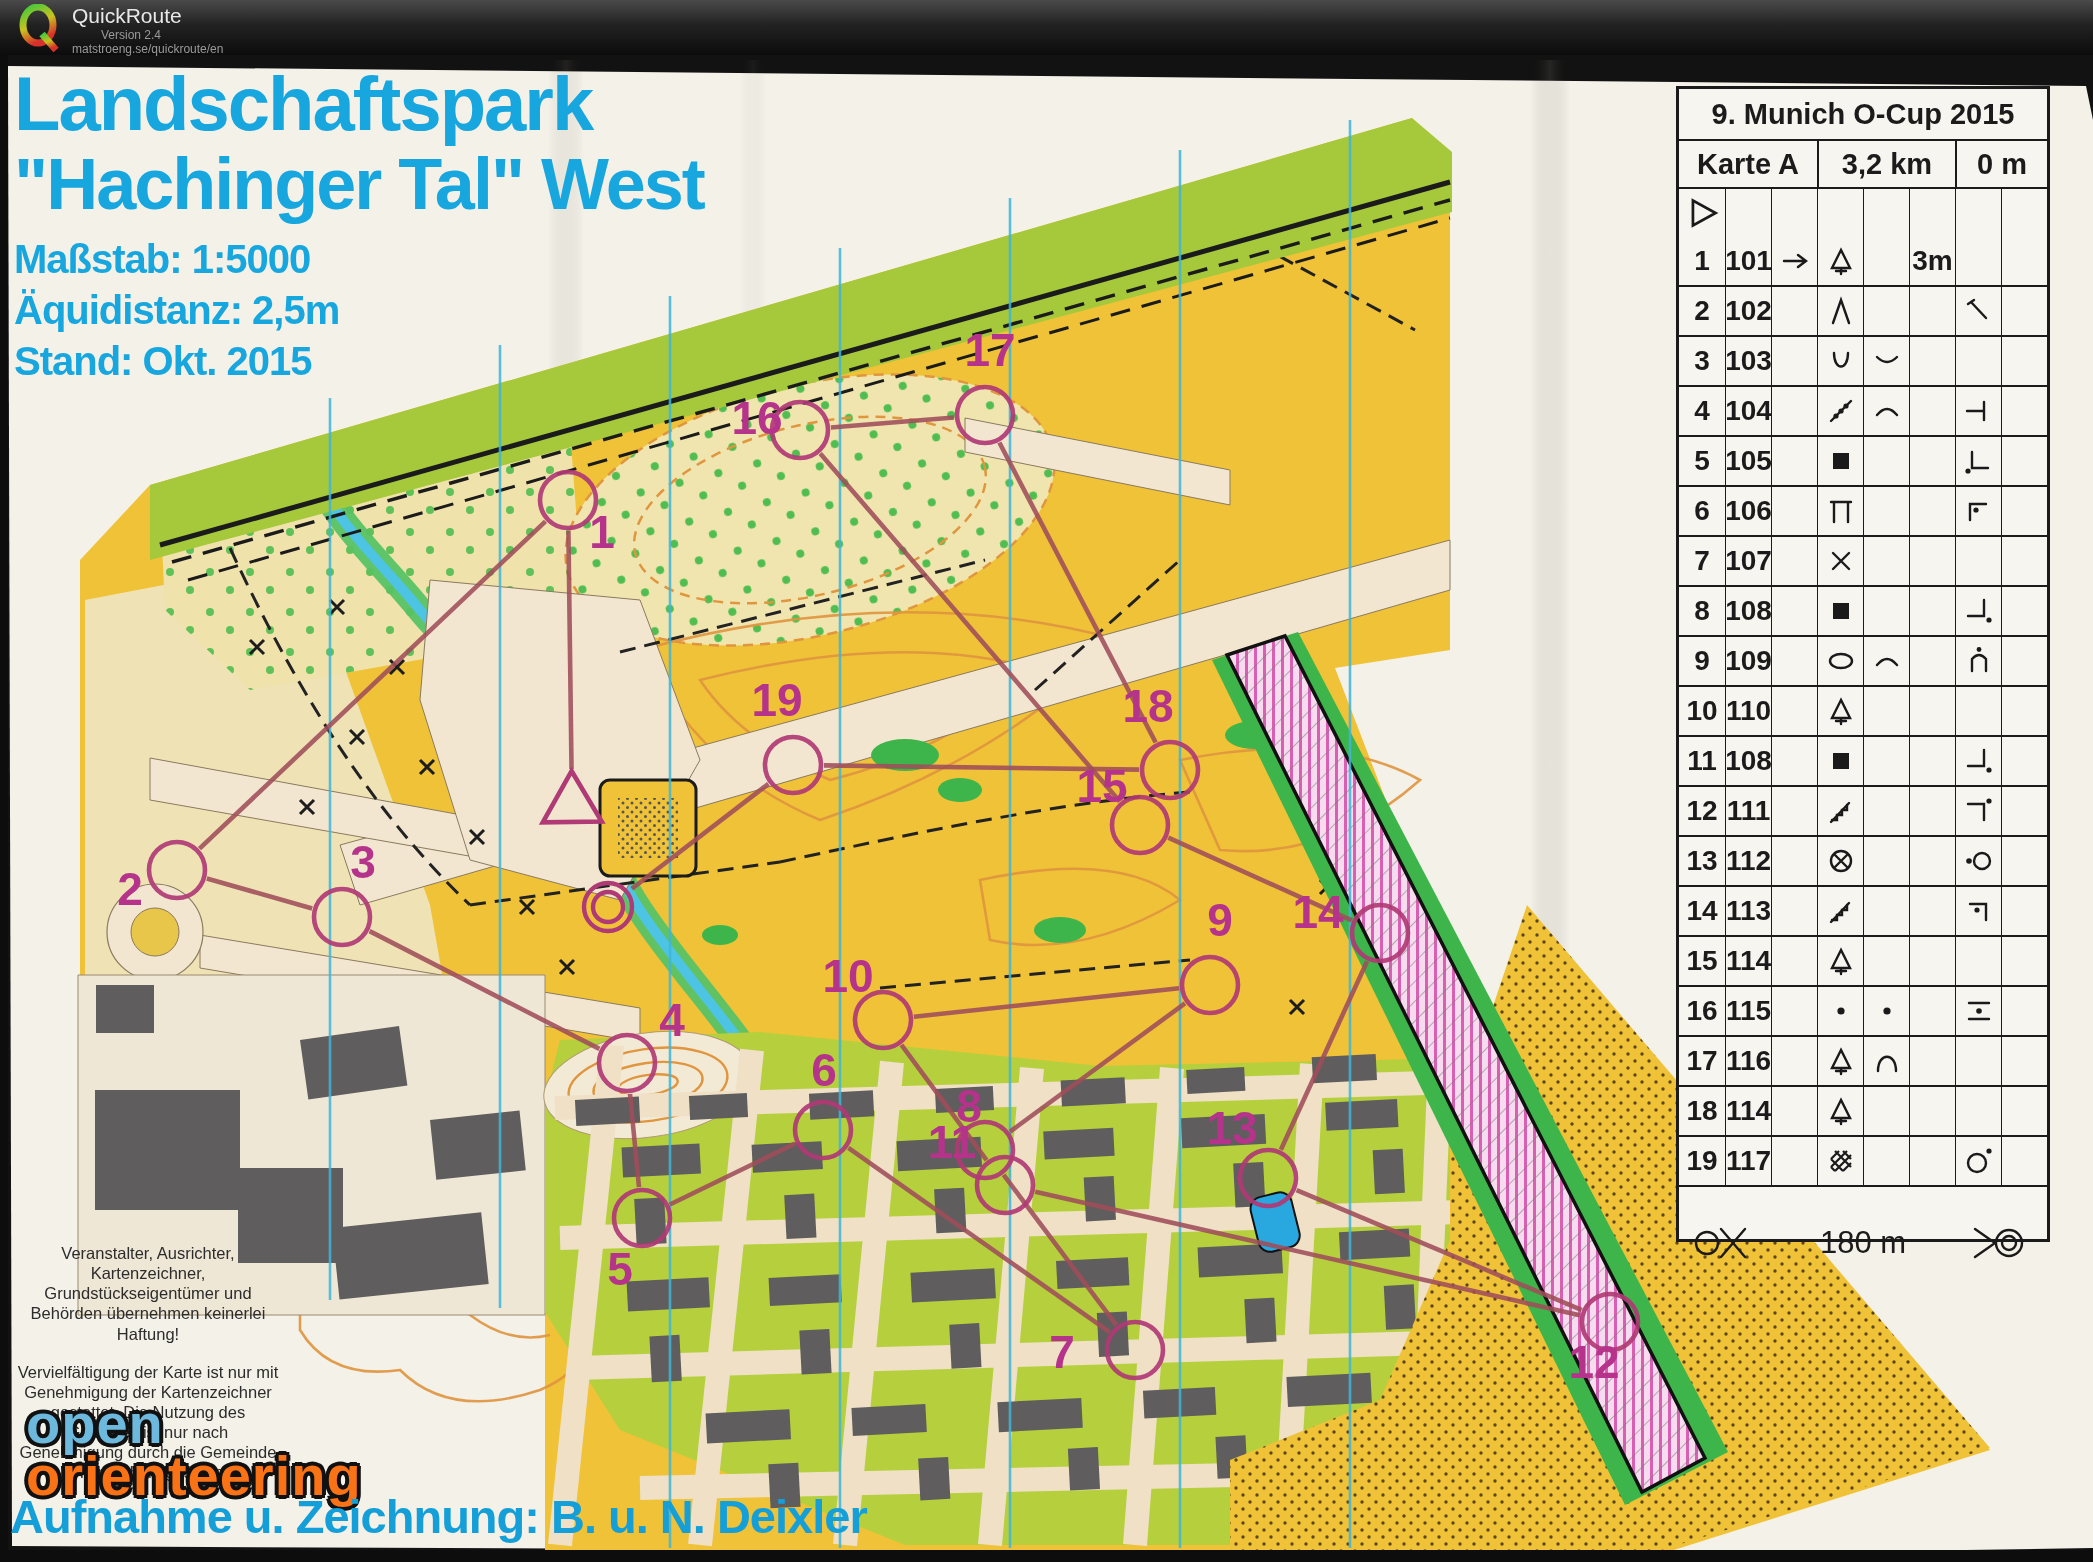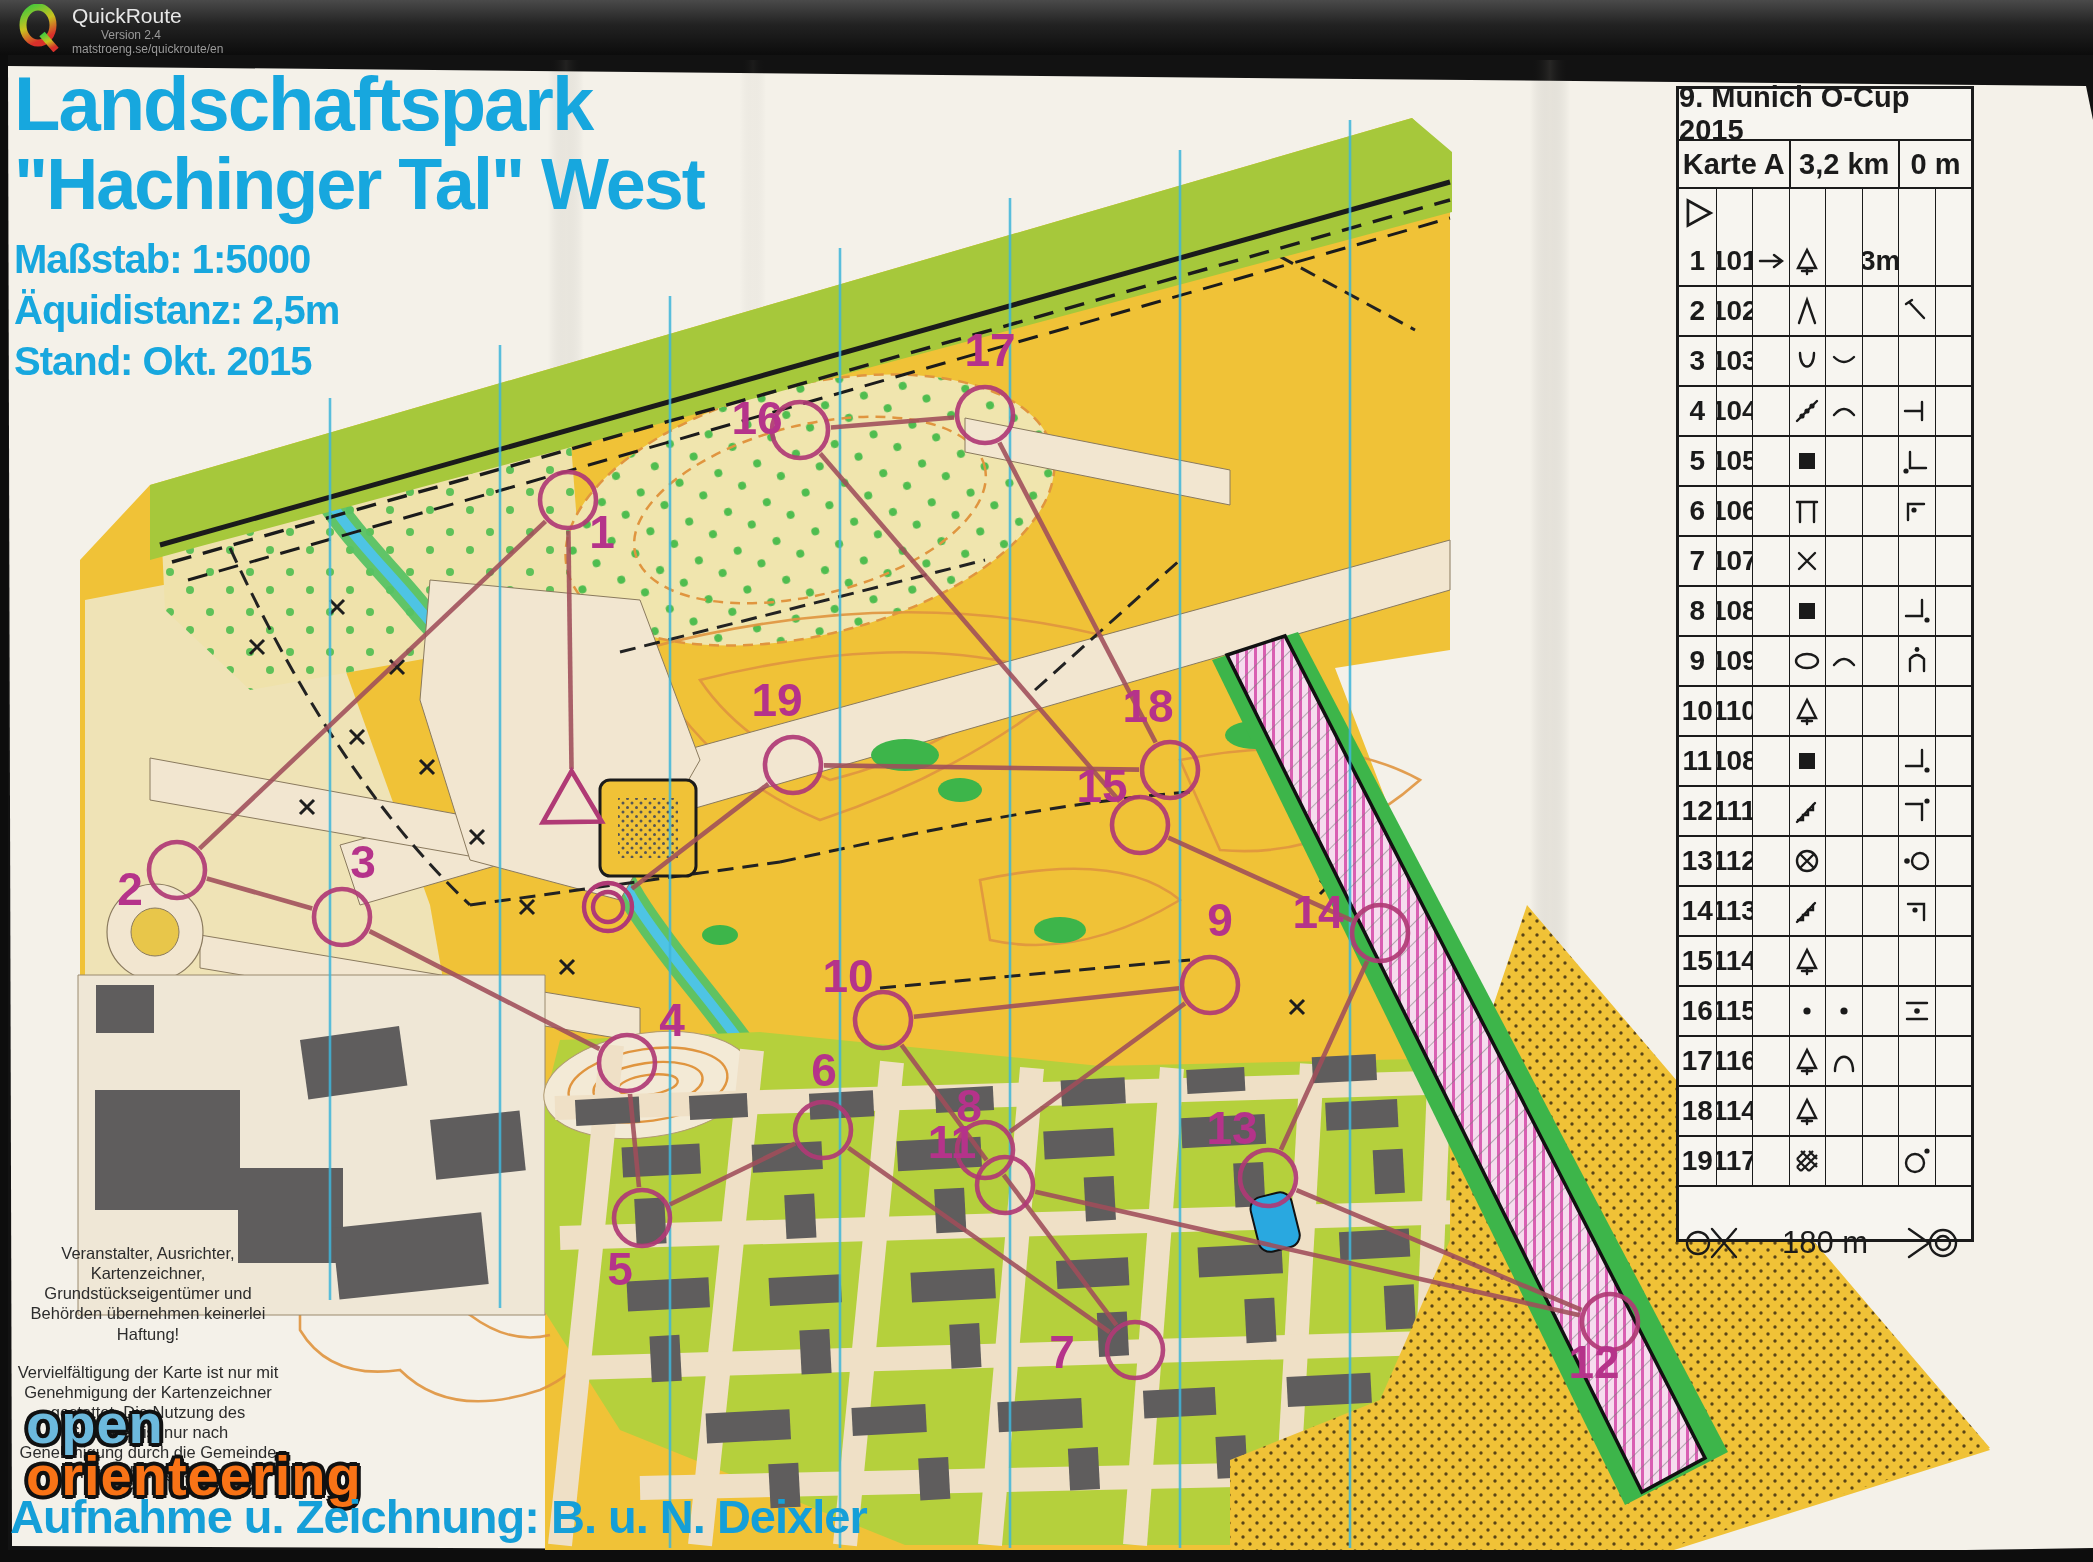--- a/index.html
+++ b/index.html
@@ -23,21 +23,21 @@
   #disclaimer p{margin:0 0 18px 0;}
   #oologo{position:absolute;left:26px;top:1398px;z-index:10;font-weight:bold;line-height:.92;
           letter-spacing:1px;}
   #oologo .l1{font-size:56px;color:#6cb9dd;
      text-shadow:-4px 0 #111,4px 0 #111,0 -4px #111,0 4px #111,-3px -3px #111,3px 3px #111,-3px 3px #111,3px -3px #111;}
   #oologo .l2{font-size:56px;color:#f97316;
      text-shadow:-4px 0 #111,4px 0 #111,0 -4px #111,0 4px #111,-3px -3px #111,3px 3px #111,-3px 3px #111,3px -3px #111;}
   #credit{position:absolute;left:10px;top:1489px;z-index:10;color:#159fd8;font-weight:bold;
           font-size:47px;letter-spacing:-1px;}
   
-  #card{position:absolute;left:1676px;top:86px;width:298px;z-index:12;background:#f7f5f0;
+  #card{position:absolute;left:1676px;top:86px;width:374px;z-index:12;background:#f7f5f0;
         border:3px solid #1b1b1b;box-sizing:border-box;color:#1b1b1b;}
   #card .row{display:grid;border-top:2px solid #1b1b1b;}
   #card .row:first-child{border-top:none;}
   #card .title{height:50px;display:flex;align-items:center;justify-content:center;
                font-size:29px;font-weight:bold;}
   #card .hdr{grid-template-columns:3fr 3fr 2fr;height:46px;}
   #card .hdr div{display:flex;align-items:center;justify-content:center;font-size:29px;
                  font-weight:bold;border-left:2px solid #1b1b1b;}
   #card .hdr div:first-child{border-left:none;}
   #card .c8{grid-template-columns:repeat(8,1fr);height:48px;}

